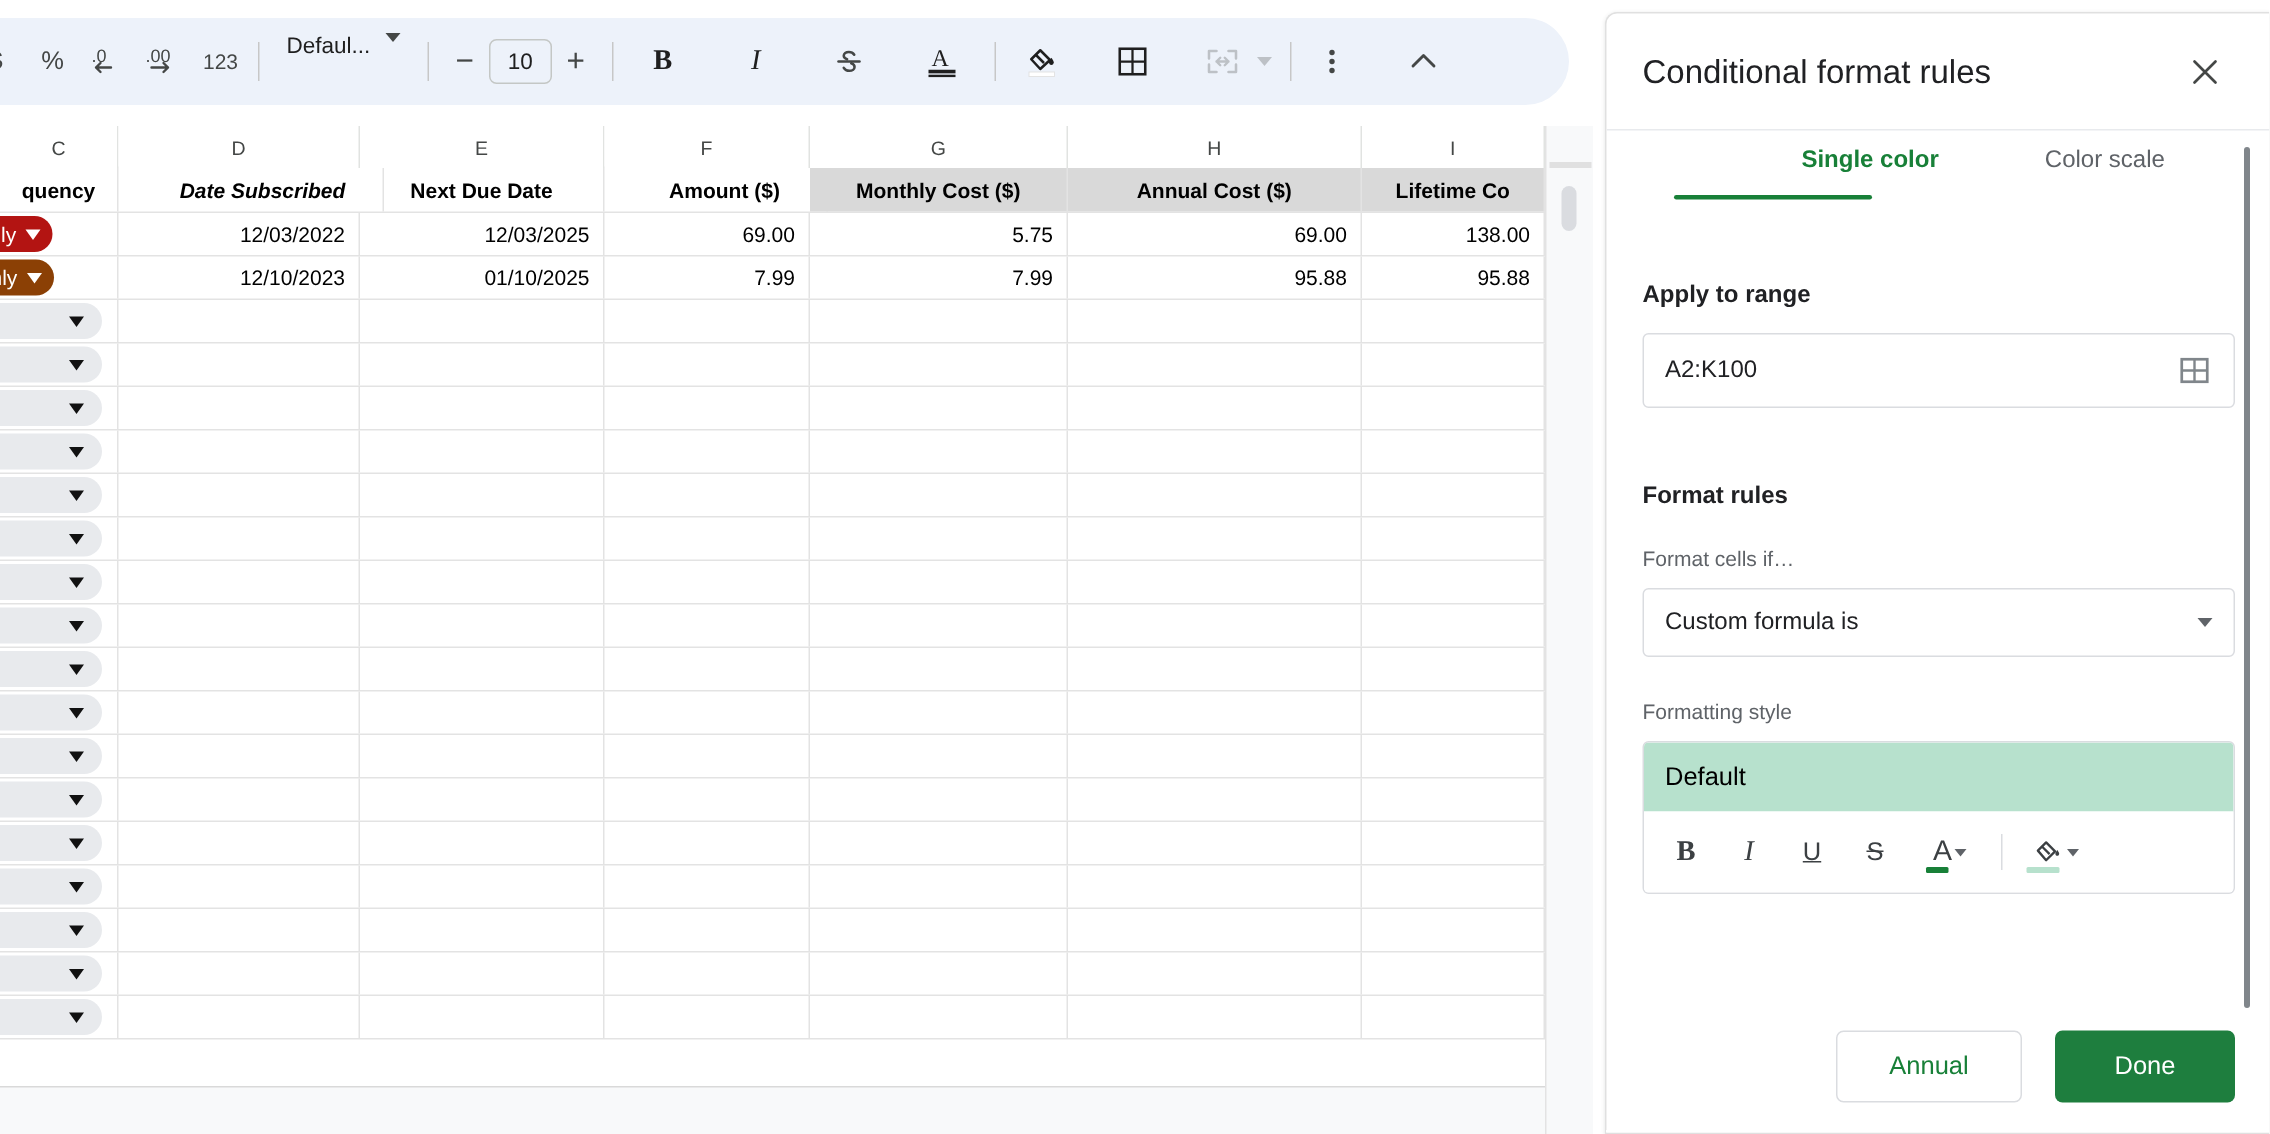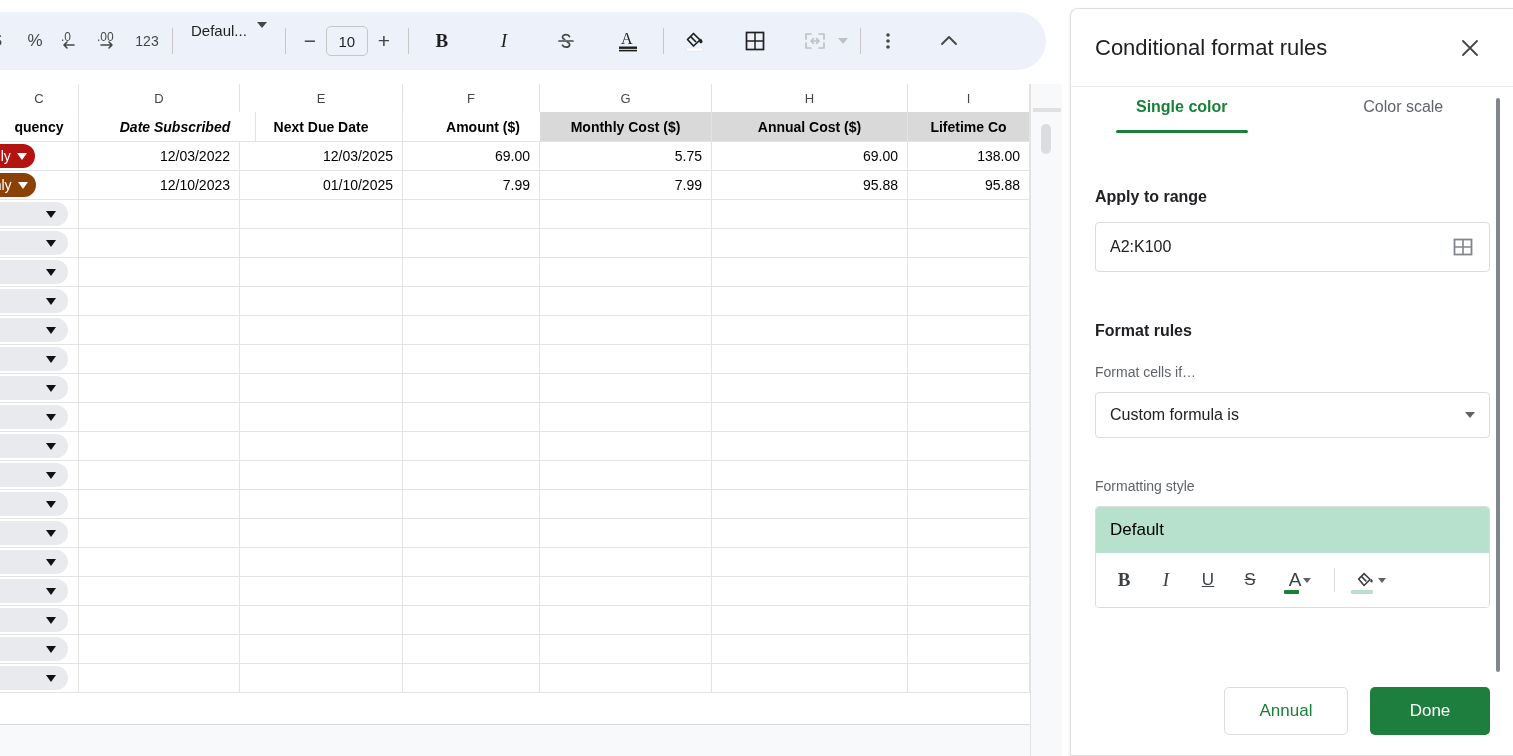--- a/index.html
+++ b/index.html
@@ -179,21 +179,21 @@
     position: absolute; left: 0; top: 79px; width: 443px; height: 52px;
     display: flex;
   }
   .tab {
     flex: 1 1 0; height: 52px;
     display: flex; align-items: flex-start; justify-content: center;
     padding-top: 10px;
     font-size: 16px; color: #5f6368; cursor: pointer;
     position: relative;
   }
-  .tab.active { color: #188038; font-weight: bold; }
+  .tab.active { color: #188038; font-weight: bold; justify-content: flex-end; }
   .tab.active::after {
     content: ""; position: absolute; left: 50%; transform: translateX(-50%);
     bottom: 7px; width: 132px; height: 3px; background: #188038; border-radius: 2px;
   }
 
   #panel-body {
     position: absolute; left: 0; top: 131px; width: 443px; height: 545px;
     padding: 0 24px;
   }
   .sec-title { font-size: 16px; font-weight: bold; color: #202124; }
@@ -765,21 +765,21 @@
       <div class="sec-title" style="margin-top:50px;">Format rules</div>
 
       <div class="sub-label" style="margin-top:24px;">Format cells if…</div>
 
       <div id="select-box" style="margin-top:12px;">
         <span class="val">Custom formula is</span>
         <span class="caret-dn" style="border-top-color:#5f6368;"></span>
       </div>
 
 
-      <div class="sub-label" style="margin-top:40px;">Formatting style</div>
+      <div class="sub-label" style="margin-top:28px;">Formatting style</div>
 
       <div id="style-card" style="margin-top:12px;">
         <div id="style-preview" style="background: rgb(183, 225, 205);">
           <span>Default</span>
         </div>
         <div id="style-tools">
           <div class="st-btn">
             <span class="st-b">B</span>
           </div>
           <div class="st-btn" style="margin-left:6px;">

